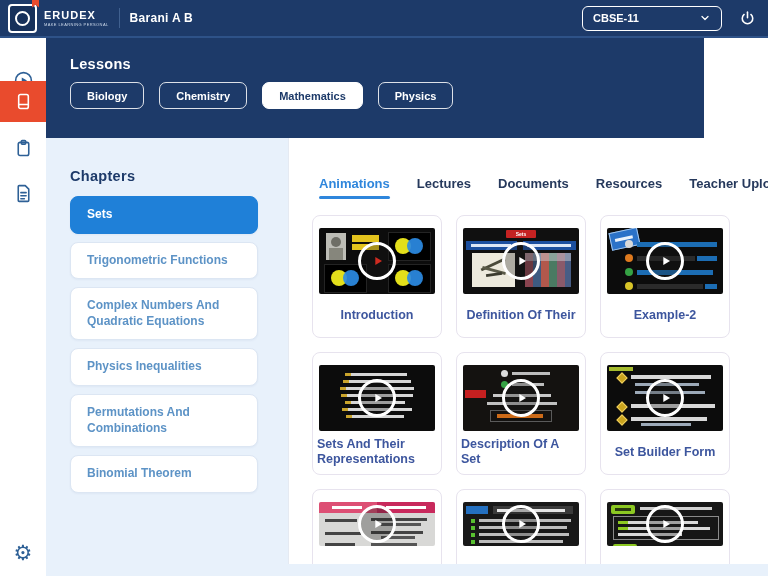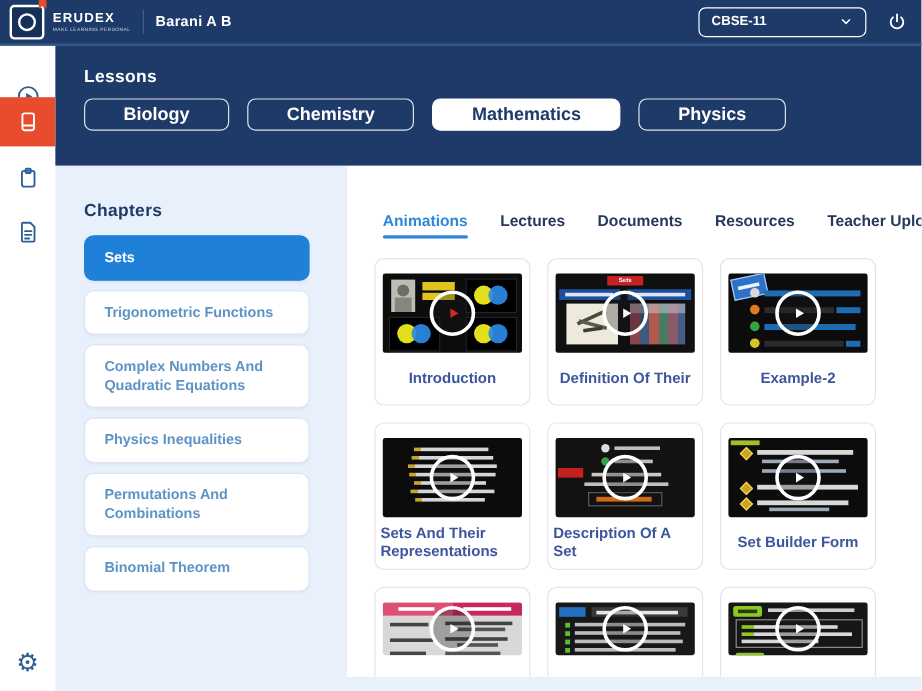--- a/index.html
+++ b/index.html
@@ -23,24 +23,24 @@
   .class-select{width:140px;height:25px;border:1.5px solid #fff;border-radius:6px;display:flex;align-items:center;color:#fff;font-size:11px;font-weight:600;padding:0 10px;box-sizing:border-box;margin-right:14px;cursor:pointer}
   .class-select .lbl{flex:1}
   .power-btn{width:22px;height:22px;margin-right:10px;display:flex;align-items:center;justify-content:center;cursor:pointer}
   
   .rail{left:0;top:38px;width:46px;height:538px;background:#fff;z-index:20}
   .rail-item{position:absolute;left:0;width:46px;height:40px;display:flex;align-items:center;justify-content:center;color:#2e6096;cursor:pointer}
   .rail-item.active{background:#e94b2d;color:#fff}
   .rail-item svg{width:21px;height:21px;stroke:currentColor;fill:none;stroke-width:1.8;stroke-linecap:round;stroke-linejoin:round}
   .gear-glyph{font-size:21px;color:#2e6096;line-height:1}
   
-  .headband{left:46px;top:38px;width:722px;height:100px;background:#1d3a69;z-index:10}
+  .headband{left:46px;top:38px;width:658px;height:100px;background:#1d3a69;z-index:10}
   .lessons-title{position:absolute;left:24px;top:18px;color:#fff;font-size:14.5px;font-weight:bold;letter-spacing:.3px}
   .pills{position:absolute;left:24px;top:44px;display:flex;gap:15px}
-  .pill{height:27px;padding:0 32px;border:1.5px solid rgba(255,255,255,.85);border-radius:7px;color:#fff;font-size:15px;font-weight:600;display:flex;align-items:center;box-sizing:border-box;cursor:pointer;white-space:nowrap}
+  .pill{height:27px;padding:0 16px;border:1.5px solid rgba(255,255,255,.85);border-radius:7px;color:#fff;font-size:11px;font-weight:600;display:flex;align-items:center;box-sizing:border-box;cursor:pointer;white-space:nowrap}
   .pill.selected{background:#fff;color:#1d3a69;border-color:#fff}
   
   .content{left:46px;top:138px;width:722px;height:438px;background:#e8f1fb}
   .chapters-title{position:absolute;left:24px;top:30px;color:#1d3a69;font-size:14.5px;font-weight:bold;letter-spacing:.3px}
   .chapter-list{position:absolute;left:24px;top:58px;width:188px;display:flex;flex-direction:column;gap:8px}
   .chapter-item{background:#fff;border:1px solid #dce6f3;border-radius:8px;padding:10px 16px;font-size:12px;font-weight:600;color:#5d93c6;line-height:1.3;cursor:pointer;box-shadow:0 1px 2px rgba(30,60,110,.05)}
   .chapter-item.selected{background:#1f80d8;border-color:#1f80d8;color:#fff}
   
   .main-panel{left:288px;top:138px;width:480px;height:426px;background:#fff;border-left:1px solid #e5eaf2;overflow:hidden;box-sizing:border-box}
   .tabs{position:absolute;left:30px;top:38px;display:flex;gap:27px;white-space:nowrap;width:450px;overflow:hidden}

